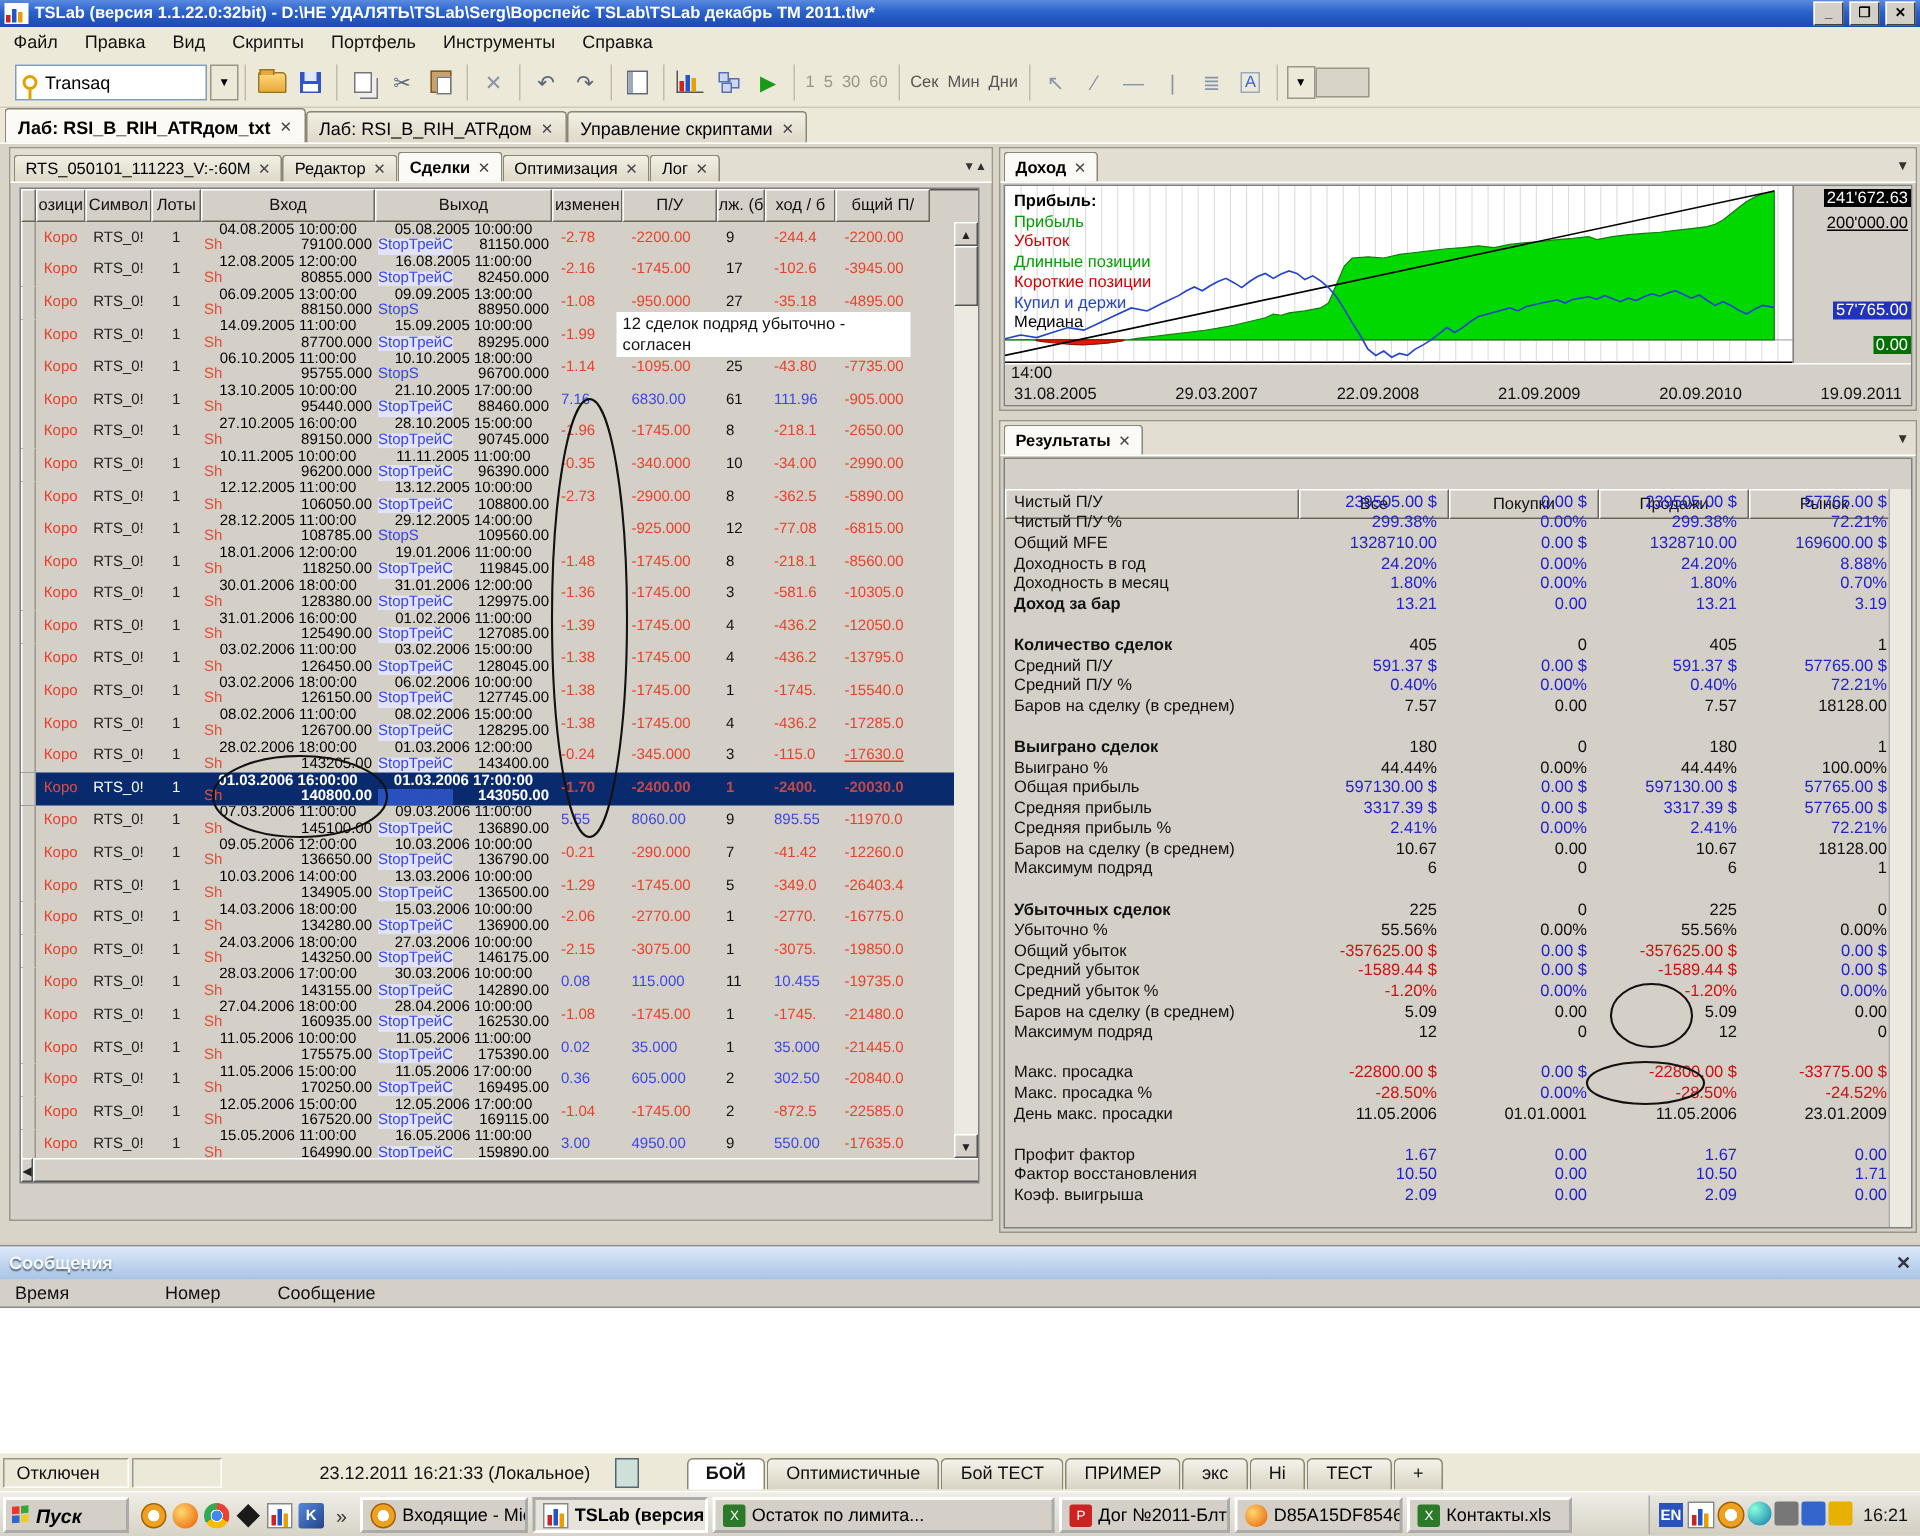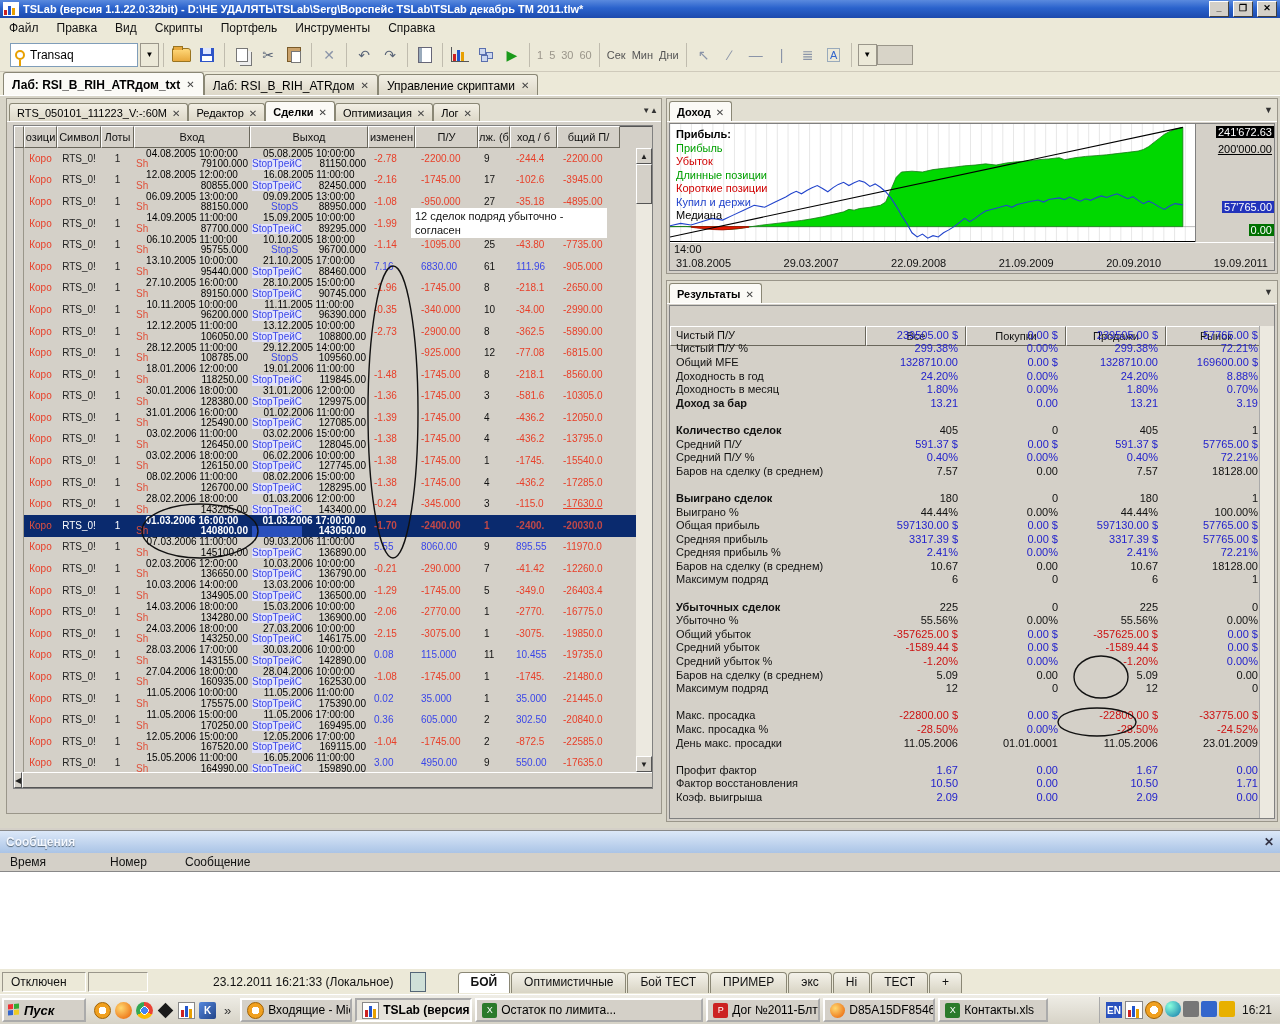--- a/index.html
+++ b/index.html
@@ -78,21 +78,21 @@
   .trow{display:flex;height:21.6px;overflow:hidden;}
   .trow.sel{background:#0a2a6e;}
   .tcell{box-sizing:border-box;overflow:hidden;white-space:nowrap;line-height:10.6px;padding-top:0.5px;}
   .cent{display:flex;align-items:center;justify-content:center;}
   .gutter{background:#d4d0c8;border-right:1px solid #9a968a;box-shadow:inset 1px 0 0 #fff;}
   .dline{text-align:center;color:#000;}
   .sel .dline{color:#fff;font-weight:bold;}
   .pline{display:flex;justify-content:space-between;padding:0 2px;}
   .etype{color:#e0503a;}
   .xtype{color:#3a46e8;background:#e2e2f8;}
-  .xtype.plain{background:transparent;margin-left:19px;}
+  .xtype.plain{background:transparent;}
   .sel .xtype{background:#2a50bd;color:#2a50bd;}
   .price{color:#000;}
   .sel .price{color:#fff;font-weight:bold;}
   .neg{color:#e8402a;}
   .pos{color:#3a46e8;}
   .blk{color:#111;}
   .sel .neg,.sel .pos,.sel .blk{color:#c04848;font-weight:bold;}
   .sel .c-pos{color:#e05040;}
   .c-pos{color:#e8402a;}
   .c-sym{color:#222;}
@@ -825,21 +825,21 @@
               <div class="tcell cent blk" style="justify-content: flex-start; padding-left: 6px; width: 32px; flex: 0 0 32px;">9</div>
               <div class="tcell cent pos" style="justify-content: flex-start; padding-left: 6px; width: 47px; flex: 0 0 47px;">895.55</div>
               <div class="tcell cent neg" style="justify-content: flex-start; padding-left: 6px; width: 63px; flex: 0 0 63px;">-11970.0</div>
             </div>
             <div class="trow">
               <div class="tcell gutter" style="width: 10px; flex: 0 0 10px;"></div>
               <div class="tcell cent c-pos" style="width: 33px; flex: 0 0 33px;">Коро</div>
               <div class="tcell cent c-sym" style="width: 44px; flex: 0 0 44px;">RTS_0!</div>
               <div class="tcell cent c-sym" style="width: 33px; flex: 0 0 33px;">1</div>
               <div class="tcell" style="width: 116px; flex: 0 0 116px;">
-                <div class="dline">02.03.2006 12:00:00</div>
+                <div class="dline">09.05.2006 12:00:00</div>
                 <div class="pline">
                   <span class="etype">Sh</span>
                   <span class="price">136650.00</span>
                 </div>
               </div>
               <div class="tcell" style="width: 118px; flex: 0 0 118px;">
                 <div class="dline">10.03.2006 10:00:00</div>
                 <div class="pline">
                   <span class="xtype">StopТрейС</span>
                   <span class="price">136790.00</span>

